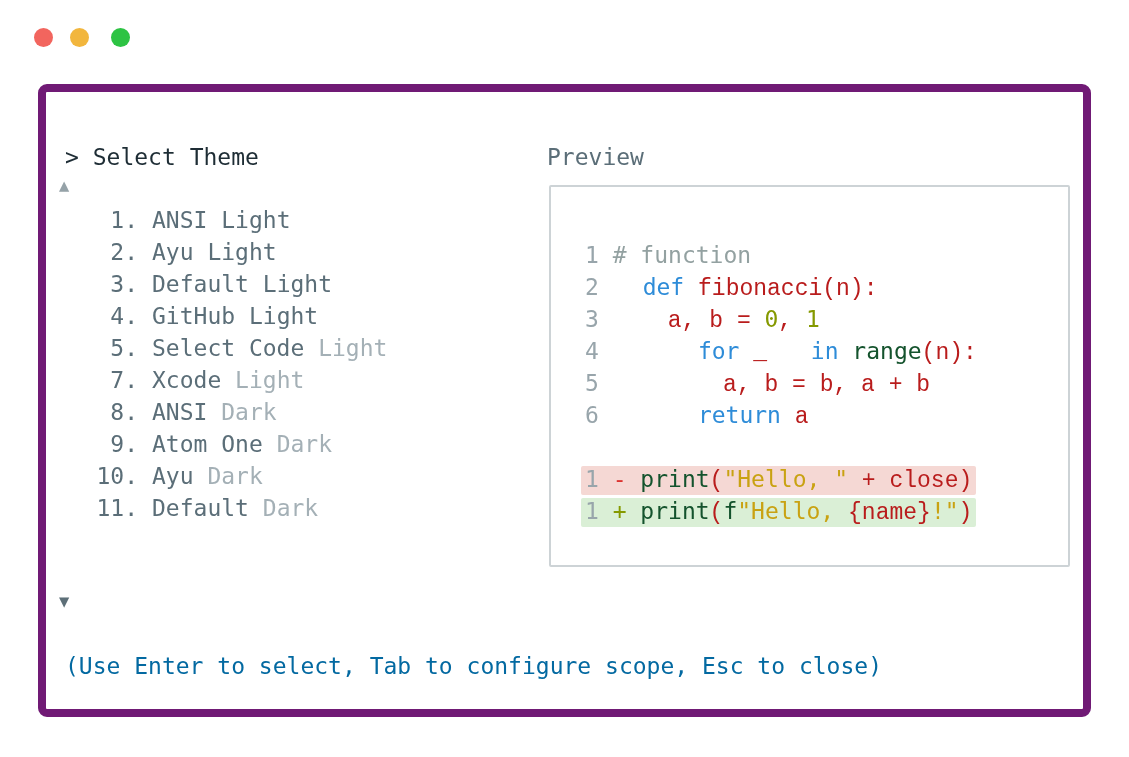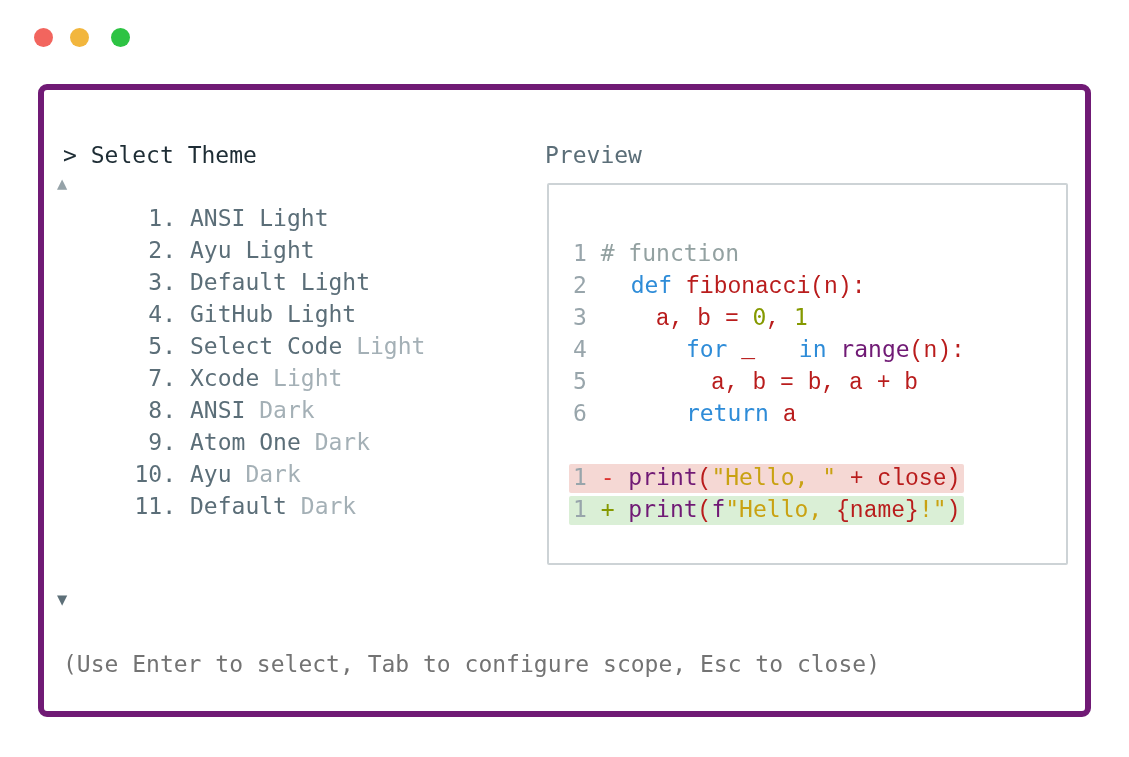--- a/index.html
+++ b/index.html
@@ -9,60 +9,60 @@
   .stage { position:relative; width:1129px; height:757px; background:#ffffff; }
 
   
   .dot { position:absolute; width:19px; height:19px; border-radius:50%; top:28px; }
   .dot.red    { left:34px;  background:var(--c-red); }
   .dot.yellow { left:70px;  background:var(--c-yellow); }
   .dot.green  { left:111px; background:var(--c-green); }
 
   
   .panel { position:absolute; left:38px; top:84px; width:1053px; height:633px;
-           background:#ffffff; border:6px solid #701a75; border-radius:9px; }
+           background:#ffffff; border:8px solid #701a75; border-radius:9px; }
 
   .hdr-left { position:absolute; left:19px; top:49px; font-size:23px; line-height:32px;
               color:#1e2d35; white-space:pre; }
   .hdr-preview { position:absolute; left:501px; top:49px; font-size:23px; line-height:32px;
                  color:#5b6e78;text-align:right; }
 
   .scroll-arrow { position:absolute; left:13px; font-size:17px; line-height:17px; cursor:default; }
   .scroll-up   { top:85px;  color:#95a2a8; }
   .scroll-down { top:501px; color:#5d6f78; }
 
-  .theme-list { position:absolute; left:19px; top:112px;margin-left:40px; }
+  .theme-list { position:absolute; left:19px; top:112px; }
   .theme-row { height:32px; line-height:32px; font-size:23px; white-space:pre; color:#5b6e78; }
   .theme-row .marker { display:inline-block; width:31px; color:#8a9a06; font-size:17px; }
   .theme-row .num { display:inline-block; width:42px; text-align:right; }
   .theme-row .gap { display:inline-block; width:14px; }
   .theme-row .variant.muted { color:#a4b0b6; }
   .theme-row.selected, .theme-row.selected .variant { color:#8a9a06; }
 
   .preview-box { position:absolute; left:503px; top:93px; width:521px; height:382px;
-                 border:2px solid #cdd3d6; border-radius:2px; background:#ffffff; }
+                 border:2px solid #cdd3d6; border-radius:2px; background:#ffffff;padding-left:10px; }
   .code { padding:52px 0 0 24px; }
   .code-line { height:32px; line-height:32px; font-size:23px; white-space:pre; }
   .code-line .hl { display:inline-block; line-height:27px; padding:0 4px; margin-left:-4px;
                    border-radius:2px; }
   .bg-removed { background:#f5d8d4; }
   .bg-added   { background:#daefd6; }
 
   .tok-ln    { color:#98a5ab; }
   .tok-com   { color:#93a1a1; }
   .tok-kw    { color:#2e8cd8;margin-left:30px; }
   .tok-base  { color:#b91c1c;font-family:Liberation Mono, monospace; }
   .tok-num   { color:#859900; }
-  .tok-fn    { color:#701a75; }
+  .tok-fn    { color:#14532d; }
   .tok-str   { color:#c9a212; }
   .tok-minus { color:#dc322f; }
   .tok-plus  { color:#859900; }
 
   .footer { position:absolute; left:19px; top:558px; font-size:23px; line-height:32px;
-            color:#737373; white-space:pre; }
+            color:#0369a1; white-space:pre; }
 </style>
 </head>
 <body>
 
 <div class="stage">
 
   <div class="dot red" style="background: rgb(242, 101, 94);"></div>
   <div class="dot yellow" style="background: rgb(242, 182, 61);"></div>
   <div class="dot green" style="background: rgb(45, 195, 67);"></div>
 

